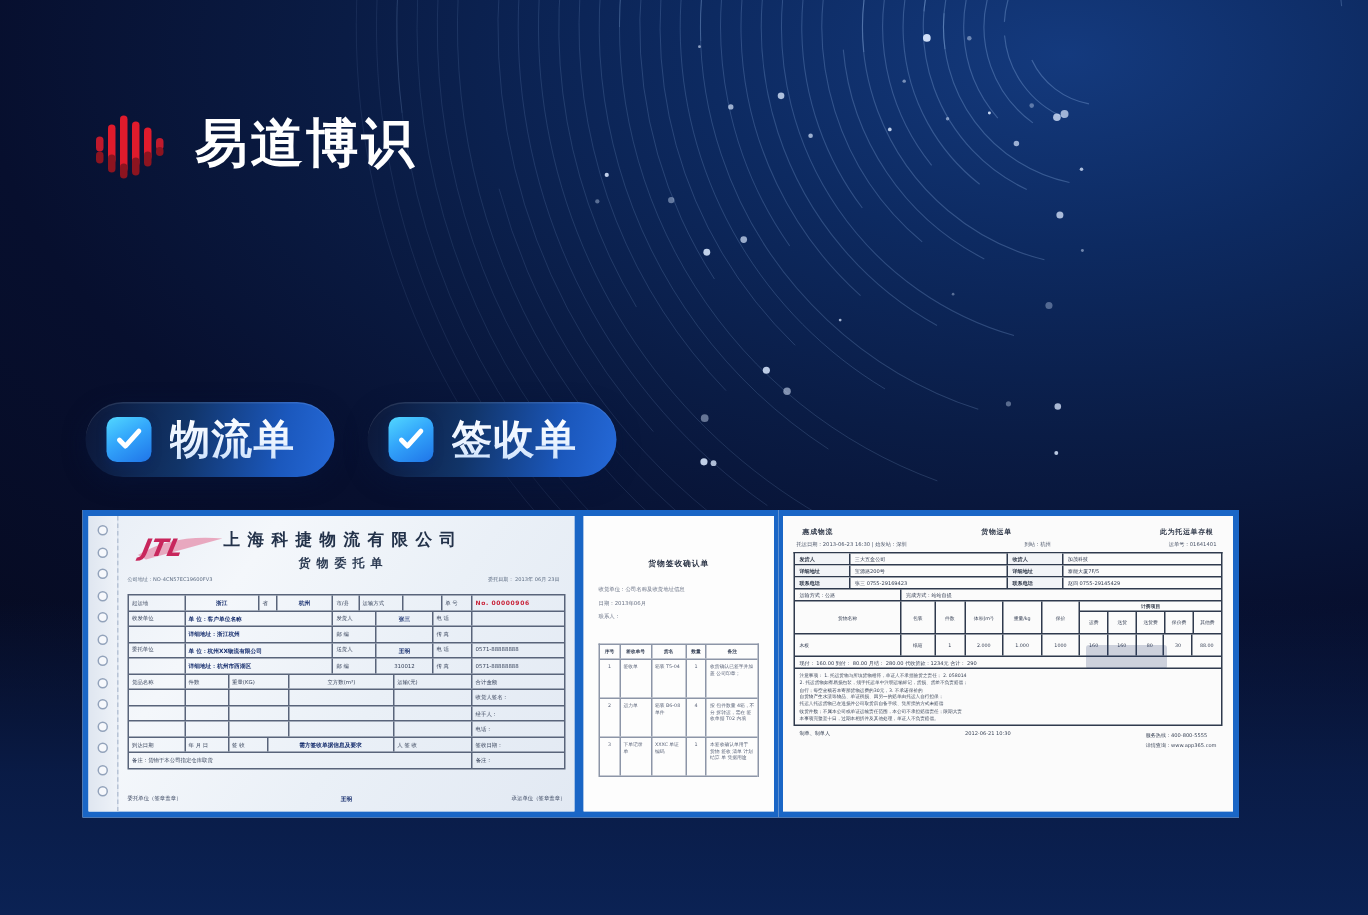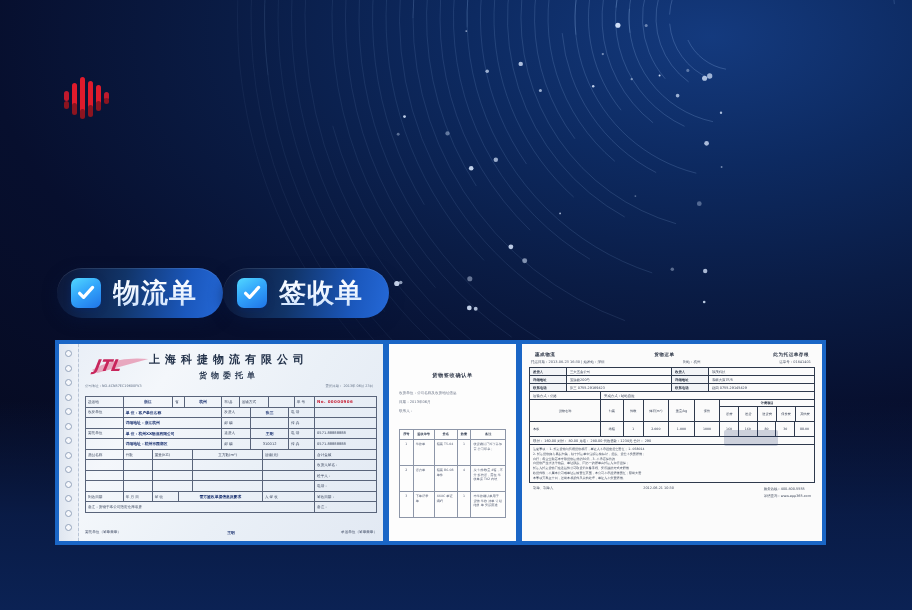--- a/index.html
+++ b/index.html
@@ -50,21 +50,21 @@
     background:linear-gradient(180deg,#ffffff 0%,#f2f7ff 38%,#bcd6f7 66%,#8fb8ee 100%);
     -webkit-background-clip:text; background-clip:text;
     color:transparent; -webkit-text-fill-color:transparent;
     white-space:nowrap;
     filter:drop-shadow(0 3px 10px rgba(30,90,200,.55));
   }
 
   
   .badges {
     position:absolute; left:57px; top:268px;
-    display:flex; align-items:center; 
+    display:flex; align-items:center; gap:22px;
   }
   .badge {
     height:50px; border-radius:25px;
     display:flex; align-items:center; gap:12px;
     padding:0 26px 0 14px;
     background:linear-gradient(100deg,#0c1738 0%,#113468 40%,#1b58bd 78%,#2569d8 100%);
     box-shadow:inset 0 1px 0 rgba(255,255,255,.10), 0 4px 14px rgba(6,20,56,.6);
   }
   .badge-check {
     width:30px; height:30px; border-radius:7px; flex:0 0 auto;
@@ -361,20 +361,21 @@
         <g fill="#8c1420">
           <rect x="6" y="33" width="5" height="8" rx="2.5"></rect>
           <rect x="14" y="35" width="5" height="12" rx="2.5"></rect>
           <rect x="22" y="41" width="5" height="10" rx="2.5"></rect>
           <rect x="30" y="37" width="5" height="12" rx="2.5"></rect>
           <rect x="38" y="33" width="5" height="10" rx="2.5"></rect>
           <rect x="46" y="30" width="5" height="6" rx="2.5"></rect>
         </g>
       </svg>
     </div>
+    <div class="logo-text">易道博识</div>
   </div>
 
 
   <div class="badges">
 
     <div class="badge">
       <span class="badge-check">
         <svg width="20" height="20" viewBox="0 0 20 20">
           <path d="M3.6 10.3 L7.6 14.4 L16.6 4.4" fill="none" stroke="#ffffff" stroke-width="3.2" stroke-linecap="round" stroke-linejoin="round"></path>
         </svg>

